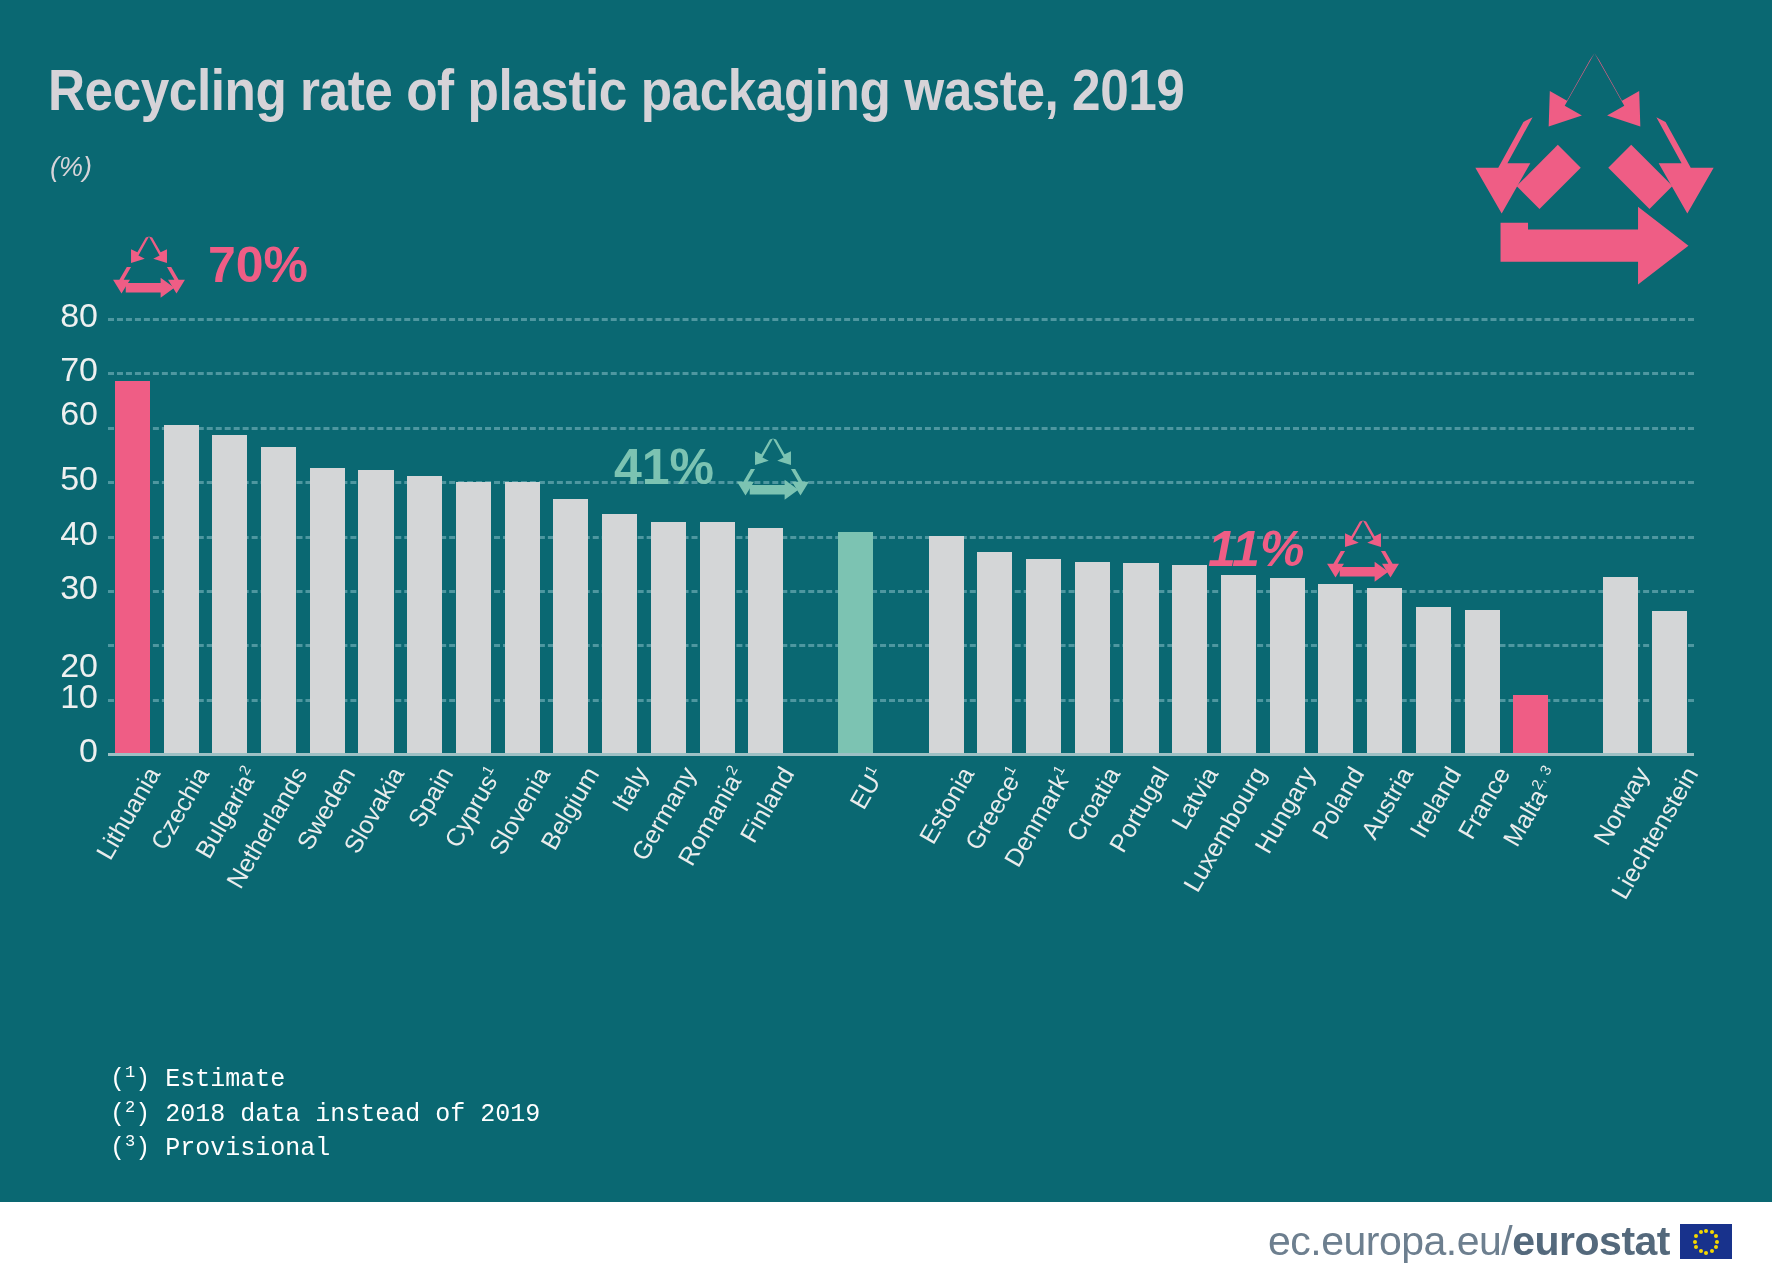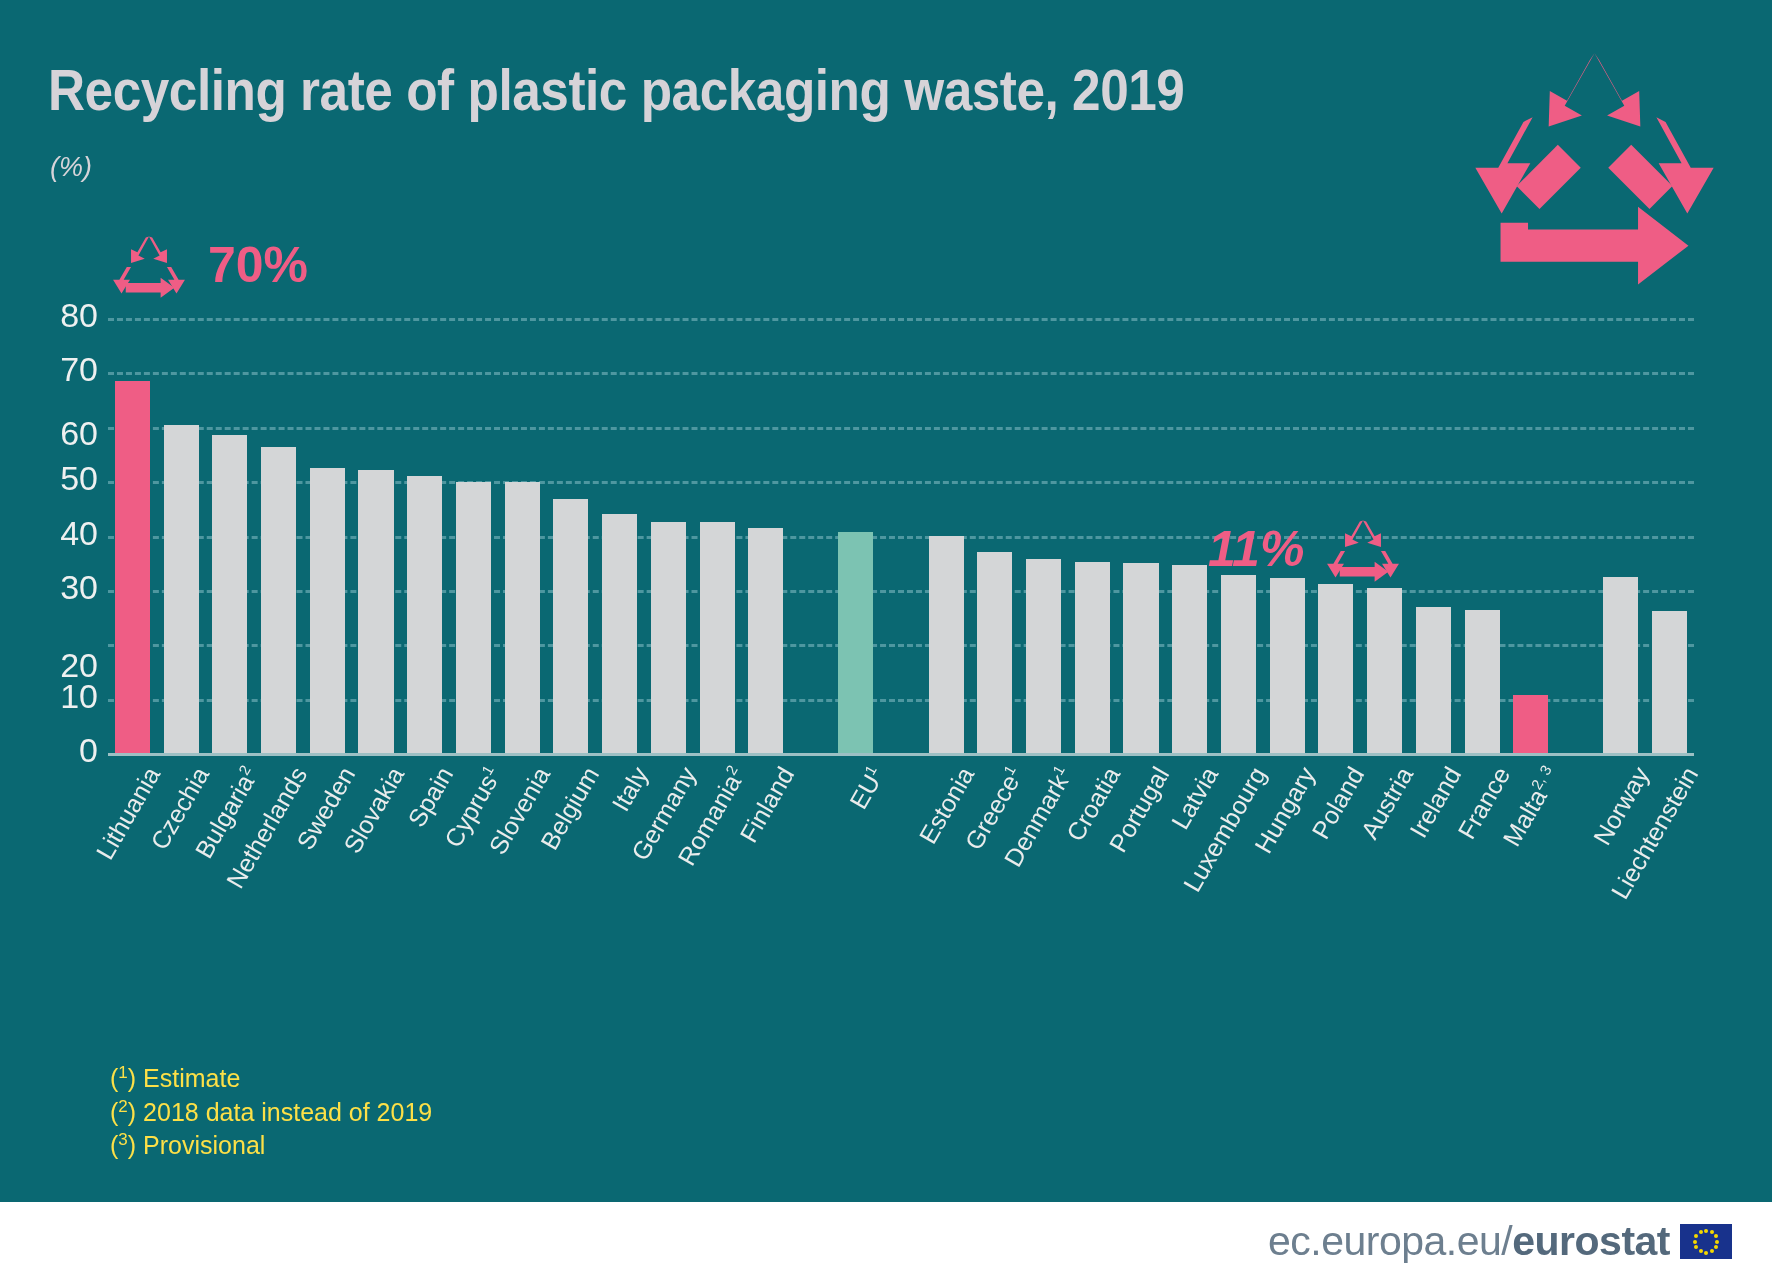--- a/index.html
+++ b/index.html
@@ -83,21 +83,21 @@
   #callout-70 { left:112px; top:232px; }
   #callout-70 .num { margin-left:22px; }
   #callout-41 { left:614px; top:434px; }
   #callout-41 .num { margin-right:22px; }
   #callout-11 { left:1208px; top:516px;font-style:italic; }
   #callout-11 .num { margin-right:22px; }
 
   
   .footnotes {
     position:absolute; left:110px; top:1062px;
-    color:#fde047; font-size:25px; line-height:1.33;
+    color:#ffffff; font-size:25px; line-height:1.33;font-family:Liberation Mono, monospace;
   }
   .footnotes div { white-space:nowrap; }
   .footnotes sup { font-size:17px; }
 
   
   .footer {
     position:absolute; left:0; bottom:0; width:1772px; height:79px;
     background:#ffffff; display:flex; align-items:center; justify-content:flex-end;
     padding-right:40px;
   }
@@ -148,21 +148,21 @@
         <div class="ylabel" style="top: 380.625px;">10</div>
         <div class="grid-line" style="top: 326.25px;"></div>
         <div class="ylabel" style="top: 326.25px; margin-top: 24px;">20</div>
         <div class="grid-line" style="top: 271.875px;"></div>
         <div class="ylabel" style="top: 271.875px;">30</div>
         <div class="grid-line" style="top: 217.5px;"></div>
         <div class="ylabel" style="top: 217.5px;">40</div>
         <div class="grid-line" style="top: 163.125px;"></div>
         <div class="ylabel" style="top: 163.125px;">50</div>
         <div class="grid-line" style="top: 108.75px;"></div>
-        <div class="ylabel" style="top: 118px;">60</div>
+        <div class="ylabel" style="top: 98px;">60</div>
         <div class="grid-line" style="top: 54.375px;"></div>
         <div class="ylabel" style="top: 54.375px;">70</div>
         <div class="grid-line" style="top: 0px;"></div>
         <div class="ylabel" style="top: 0px;">80</div>
       </div>
     <div class="bars" id="bars">
         <div class="bar pink" title="Lithuania: 68.5%" style="left: 6.82151px; width: 35.082px; height: 372.469px;"></div>
         <div class="bar " title="Czechia: 60.3%" style="left: 55.5465px; width: 35.082px; height: 327.881px;"></div>
         <div class="bar " title="Bulgaria: 58.5%" style="left: 104.272px; width: 35.082px; height: 318.094px;"></div>
         <div class="bar " title="Netherlands: 56.3%" style="left: 152.997px; width: 35.082px; height: 306.131px;"></div>
@@ -236,20 +236,34 @@
           <polygon points="35,4 45,22 39,25 52,29 52,16 46,19 38,5"></polygon>
           <polygon points="18,33 11,45 17,45 9,58 1,45 7,45 14,33"></polygon>
           <polygon points="52,33 59,45 53,45 61,58 69,45 63,45 56,33"></polygon>
           <polygon points="13,48 13,57 46,57 46,62 59,52.5 46,43 46,48"></polygon>
         </g>
       </svg>
     </span>
     <span class="num">70%</span>
   </div>
 
+  <div class="callout mint" id="callout-41">
+    <span class="num">41%</span>
+    <span>
+      <svg viewBox="0 0 70 62" width="74" height="66">
+        <g fill="#7cc3b2">
+          <polygon points="35,4 25,22 31,25 18,29 18,16 24,19 32,5"></polygon>
+          <polygon points="35,4 45,22 39,25 52,29 52,16 46,19 38,5"></polygon>
+          <polygon points="18,33 11,45 17,45 9,58 1,45 7,45 14,33"></polygon>
+          <polygon points="52,33 59,45 53,45 61,58 69,45 63,45 56,33"></polygon>
+          <polygon points="13,48 13,57 46,57 46,62 59,52.5 46,43 46,48"></polygon>
+        </g>
+      </svg>
+    </span>
+  </div>
 
   <div class="callout pink" id="callout-11">
     <span class="num">11%</span>
     <span>
       <svg viewBox="0 0 70 62" width="74" height="66">
         <g fill="#ef5d85">
           <polygon points="35,4 25,22 31,25 18,29 18,16 24,19 32,5"></polygon>
           <polygon points="35,4 45,22 39,25 52,29 52,16 46,19 38,5"></polygon>
           <polygon points="18,33 11,45 17,45 9,58 1,45 7,45 14,33"></polygon>
           <polygon points="52,33 59,45 53,45 61,58 69,45 63,45 56,33"></polygon>

